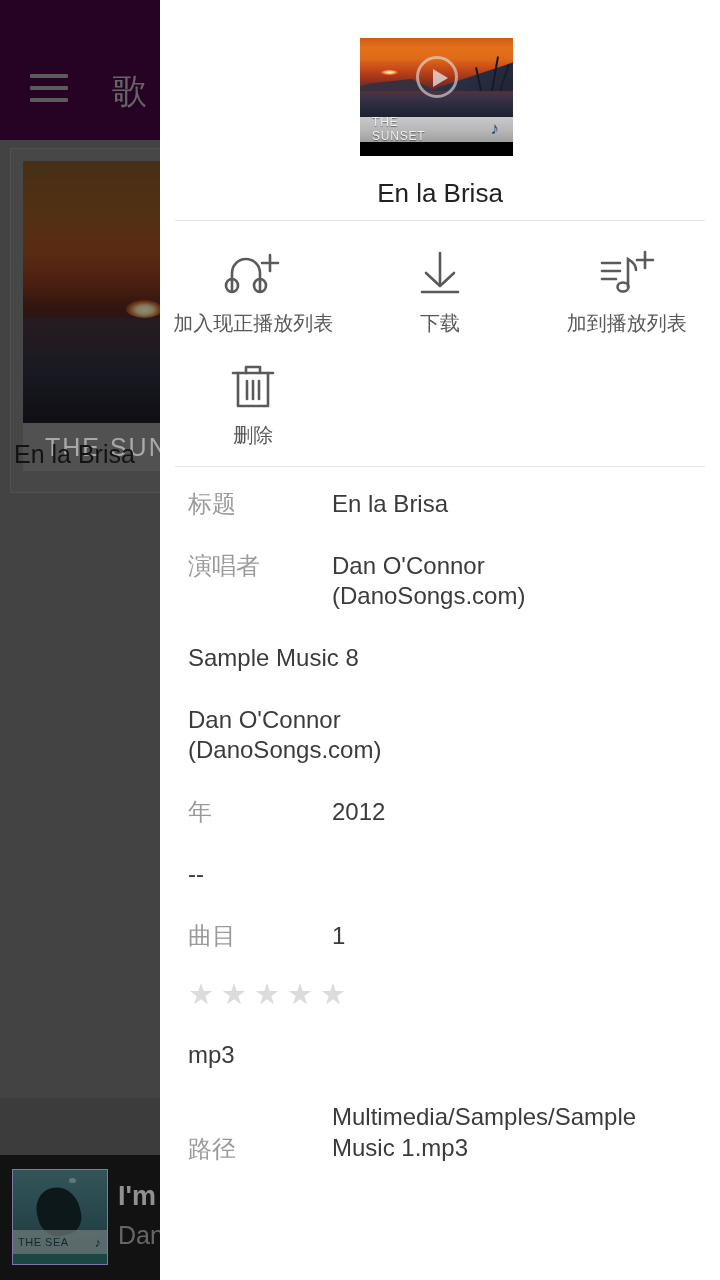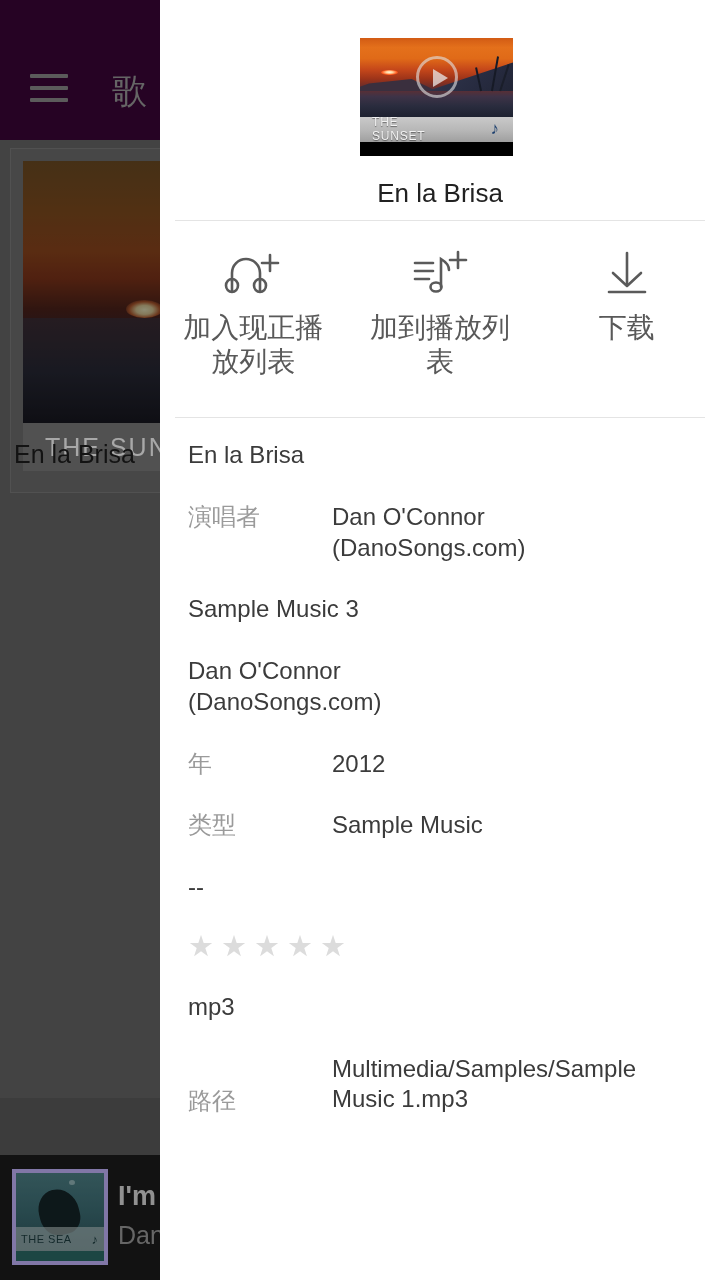--- a/index.html
+++ b/index.html
@@ -92,21 +92,21 @@
   #bg-player {
     position: absolute; left: 0; top: 1155px;
     width: 720px; height: 125px;
     background: #1c1c1c;
   }
   #bg-player-art {
     position: absolute; left: 12px; top: 14px;
     width: 96px; height: 96px;
     background: #2e4a4d;
     overflow: hidden;
-    border: 4px solid #c4b5fd;
+    border: 1px solid #c4b5fd;
   }
   .sea-water {
     position: absolute; left: 0; top: 0; width: 100%; height: 100%;
     background: linear-gradient(180deg, #4e8187 0%, #3d6e75 45%, #2d5258 100%);
   }
   .sea-diver {
     position: absolute; left: 26%; top: 18%;
     width: 46%; height: 52%;
     background: #152528;
     border-radius: 46% 52% 38% 44%;
@@ -260,22 +260,22 @@
   .action {
     width: 33.333%;
     display: flex; flex-direction: column; align-items: center;
     padding: 0 4px;
   }
   .action .ic {
     height: 62px;
     display: flex; align-items: center; justify-content: center;
   }
   .action .lbl {
-    font-size: 28px; color: #595959;
-    text-align: center; line-height: 1.22;
+    font-size: 20px; color: #595959;
+    text-align: left; line-height: 1.22;
     max-width: 165px;
     margin-top: 6px;
   }
   #act-row2 { width: 100%; display: flex; margin-top: 20px; }
   #act-row2 .action { width: 33.333%; }
 
   
   #meta {
     padding: 22px 0 0 0;
   }
@@ -385,85 +385,99 @@
             <path d="M36 31 V42"></path>
             <path d="M46 6 V22"></path>
             <path d="M38 14 H54"></path>
           </svg>
         </div>
         <div class="lbl">加入现正播放列表</div>
       </div>
 
       <div class="action">
         <div class="ic">
+          <svg width="54" height="50" viewBox="0 0 54 50" fill="none" stroke="#5a5a5a" stroke-width="2.6" stroke-linecap="round" stroke-linejoin="round">
+            <path d="M27 4 V36"></path>
+            <path d="M13 24 L27 37 L41 24"></path>
+            <path d="M9 43 H45"></path>
+          </svg>
+        </div>
+        <div class="lbl">下载</div>
+      </div>
+
+      <div class="action">
+        <div class="ic">
           <svg width="58" height="50" viewBox="0 0 58 50" fill="none" stroke="#5a5a5a" stroke-width="2.6" stroke-linecap="round">
             <path d="M4 14 H22"></path>
             <path d="M4 22 H22"></path>
             <path d="M4 30 H18"></path>
             <path d="M30 38 V10 c5 3 8 6 8 11"></path>
             <ellipse cx="25" cy="38" rx="5.5" ry="4.5"></ellipse>
             <path d="M47 3 V19"></path>
             <path d="M39 11 H55"></path>
           </svg>
         </div>
         <div class="lbl">加到播放列表</div>
       </div>
 
-      <div class="action">
-        <div class="ic">
-          <svg width="54" height="50" viewBox="0 0 54 50" fill="none" stroke="#5a5a5a" stroke-width="2.6" stroke-linecap="round" stroke-linejoin="round">
-            <path d="M27 4 V36"></path>
-            <path d="M13 24 L27 37 L41 24"></path>
-            <path d="M9 43 H45"></path>
-          </svg>
-        </div>
-        <div class="lbl">下载</div>
-      </div>
-
       <div id="act-row2">
+        <div class="action">
+          <div class="ic">
+            <svg width="52" height="52" viewBox="0 0 52 52" fill="none" stroke="#5a5a5a" stroke-width="2.6" stroke-linecap="round" stroke-linejoin="round">
+              <path d="M6 13 H46"></path>
+              <path d="M19 13 V7 H33 V13"></path>
+              <path d="M11 13 V46 H41 V13"></path>
+              <path d="M20 21 V39"></path>
+              <path d="M26 21 V39"></path>
+              <path d="M32 21 V39"></path>
+            </svg>
+          </div>
+          <div class="lbl">删除</div>
+        </div>
         <div class="action"></div>
         <div class="action"></div>
       </div>
     </div>
 
     <div class="hr"></div>
 
     <div id="meta">
 
       <div class="meta-row">
+        <div class="meta-k">标题</div>
         <div class="meta-v">En la Brisa</div>
       </div>
 
       <div class="meta-row">
         <div class="meta-k">演唱者</div>
         <div class="meta-v">Dan O'Connor (DanoSongs.com)</div>
       </div>
 
       <div class="meta-row">
-        <div class="meta-v">Sample Music 3</div>
+        <div class="meta-v">Sample Music 8</div>
       </div>
 
       <div class="meta-row">
         <div class="meta-v">Dan O'Connor (DanoSongs.com)</div>
       </div>
 
       <div class="meta-row">
         <div class="meta-k">年</div>
         <div class="meta-v">2012</div>
       </div>
 
-      <div class="meta-row">
-        <div class="meta-k">类型</div>
-        <div class="meta-v">Sample Music</div>
-      </div>
 
       <div class="meta-row">
         <div class="meta-v">--</div>
       </div>
 
+      <div class="meta-row">
+        <div class="meta-k">曲目</div>
+        <div class="meta-v">1</div>
+      </div>
 
       <div class="meta-row">
         <div class="meta-v">
           <div class="stars">
             <span>★</span>
             <span>★</span>
             <span>★</span>
             <span>★</span>
             <span>★</span>
           </div>

